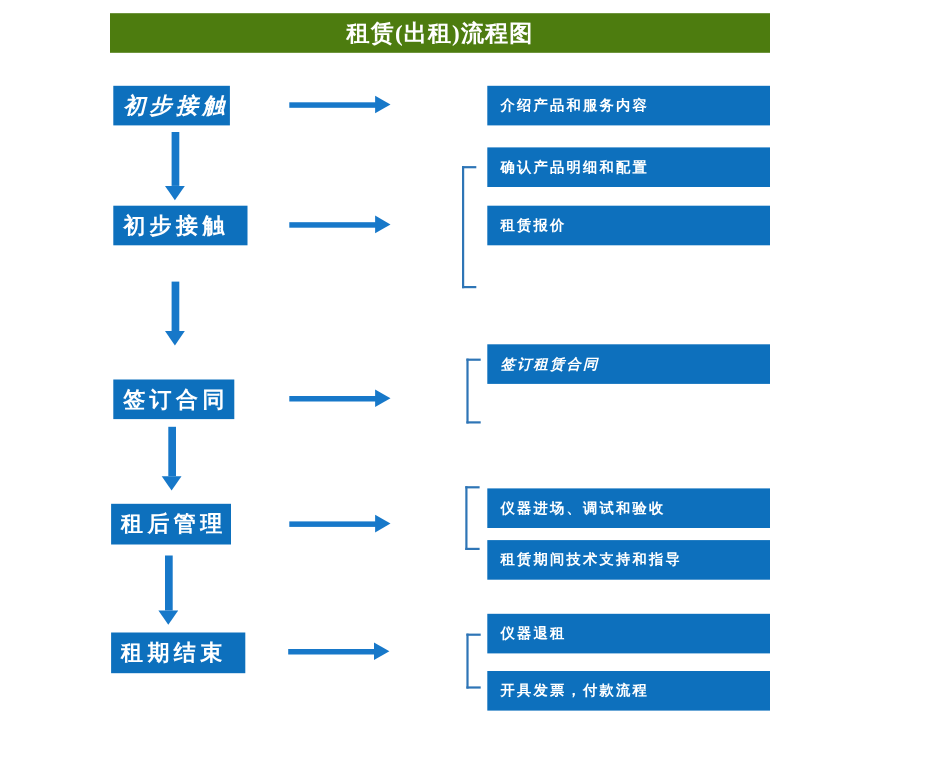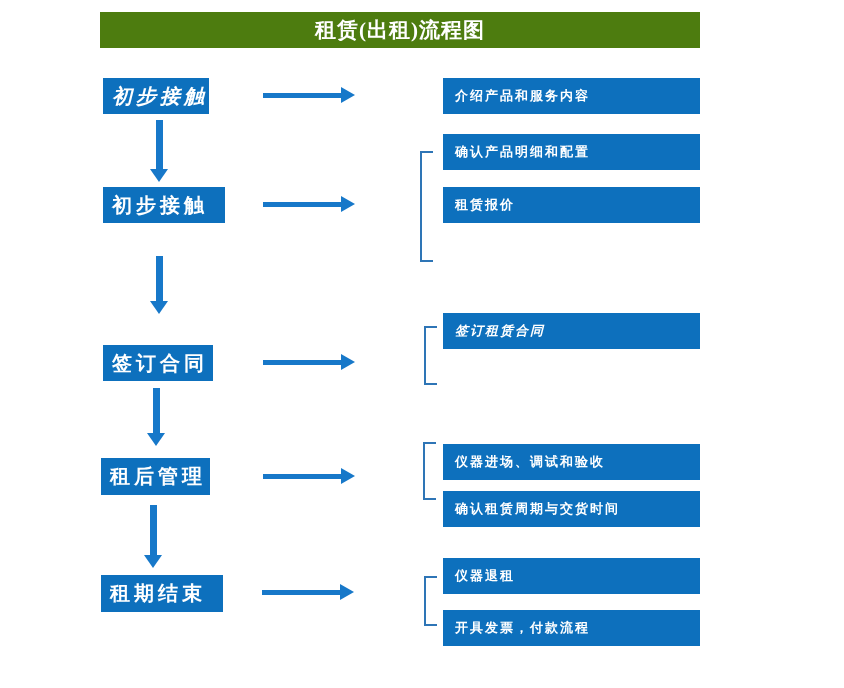--- a/index.html
+++ b/index.html
@@ -94,17 +94,17 @@
   <div class="bracket" style="left:420px;top:151px;height:111px;"></div>
   <div class="bracket" style="left:424px;top:326px;height:59px;"></div>
   <div class="bracket" style="left:423px;top:442px;height:58px;"></div>
   <div class="bracket" style="left:424px;top:576px;height:50px;"></div>
 
   <div class="detail" style="top:78px;">介绍产品和服务内容</div>
   <div class="detail" style="top:134px;">确认产品明细和配置</div>
   <div class="detail" style="top:187px;text-align:center;">租赁报价</div>
   <div class="detail" style="top:313px;font-style:italic;">签订租赁合同</div>
   <div class="detail" style="top:444px;text-align:center;">仪器进场、调试和验收</div>
-  <div class="detail" style="top:491px;">确认租赁周期与交货时间</div>
+  <div class="detail" style="top:491px;">租赁期间技术支持和指导</div>
   <div class="detail" style="top:610px;">开具发票，付款流程</div>
   <div class="detail" style="top:558px;">仪器退租</div>
 
 </div>
 
 </body></html>

